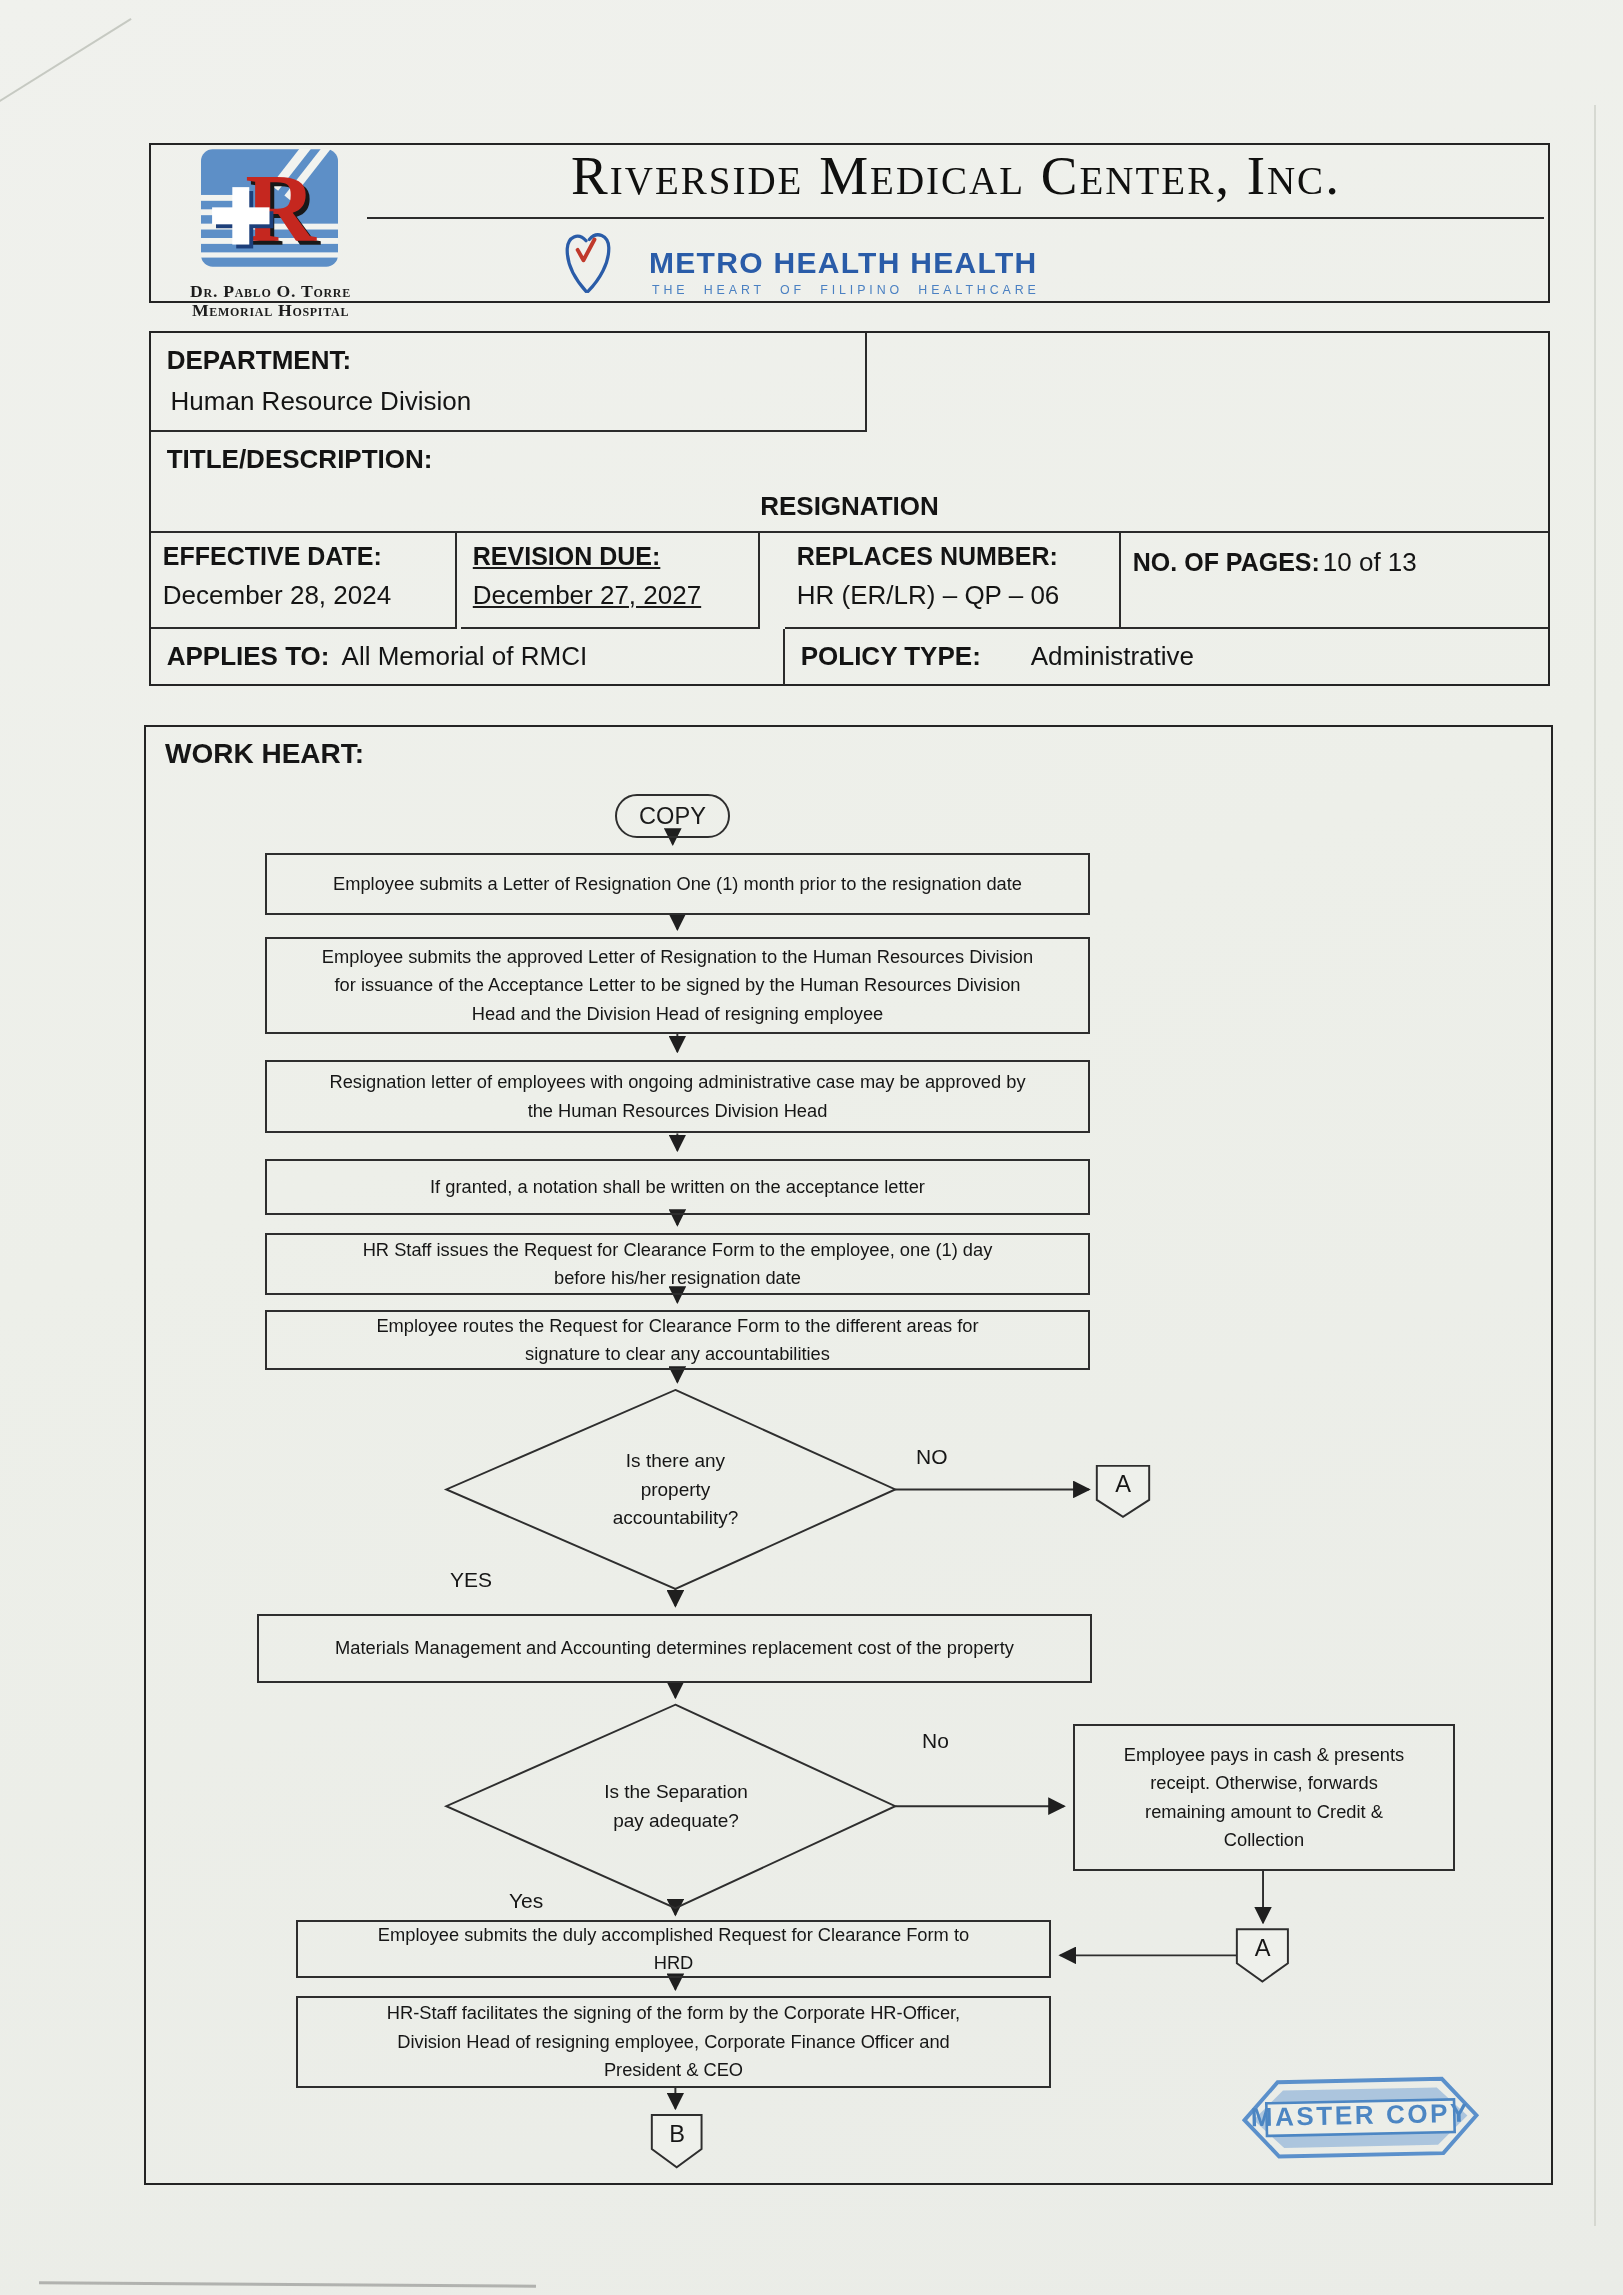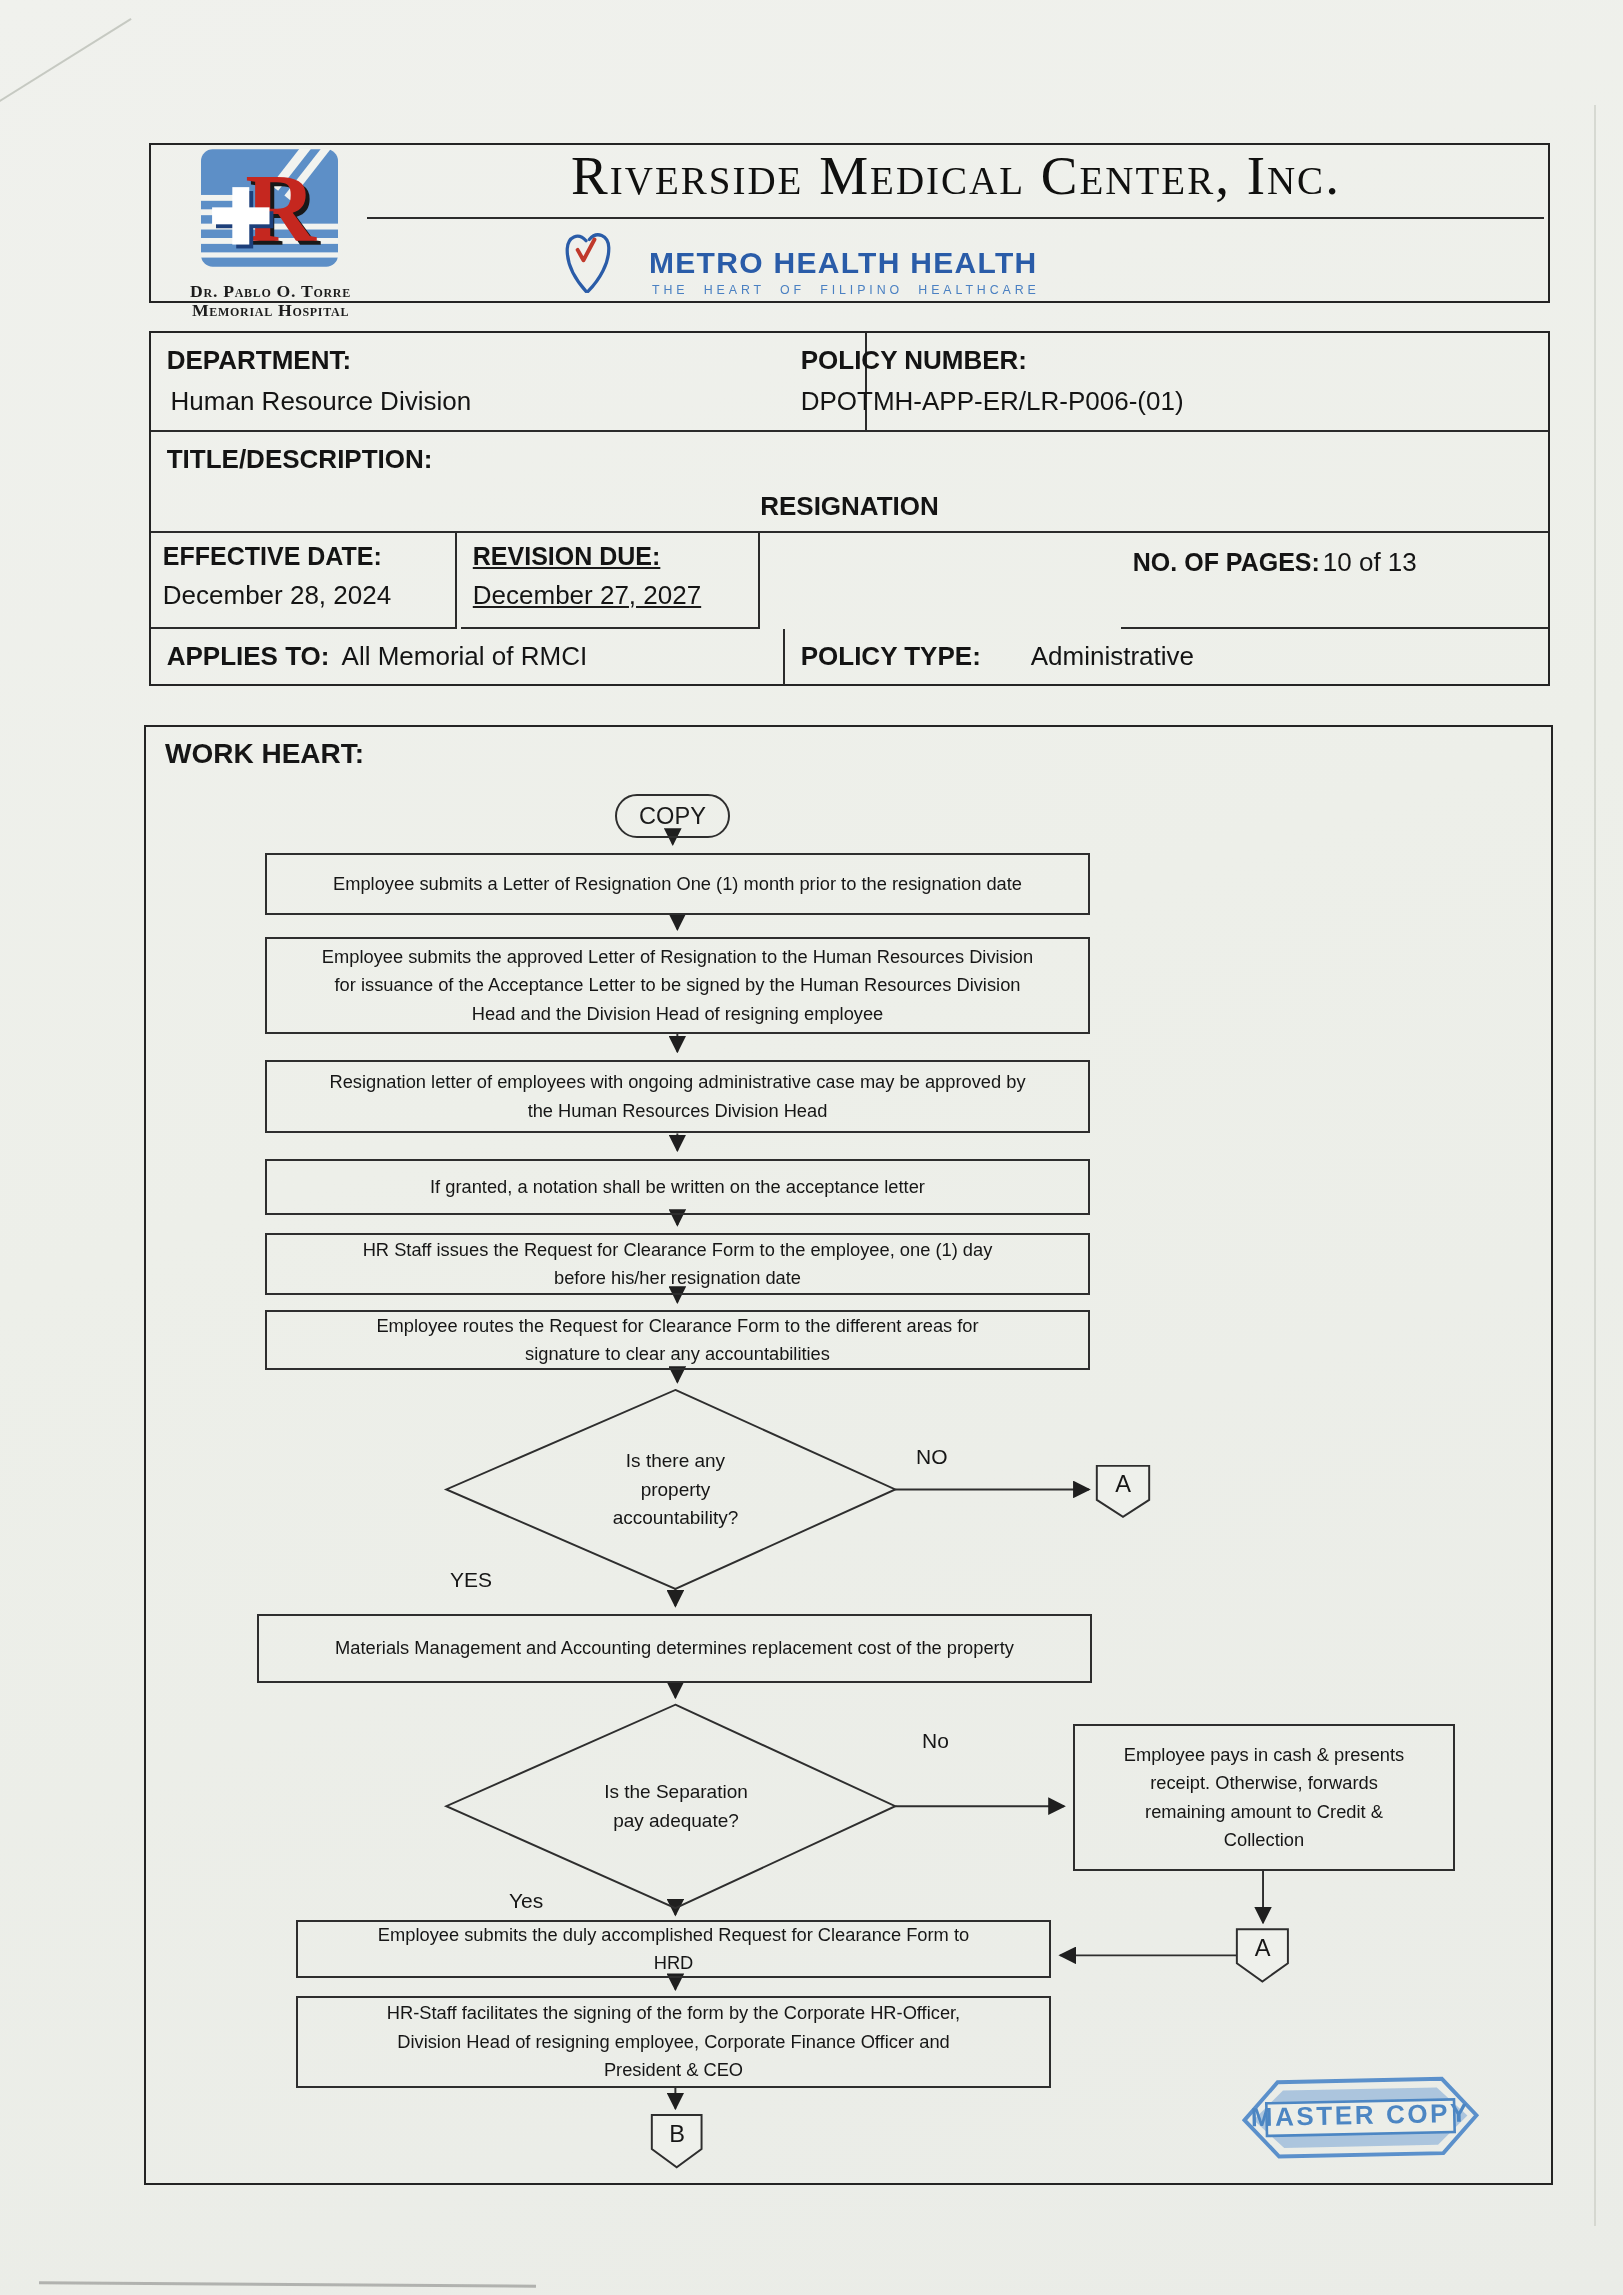--- a/index.html
+++ b/index.html
@@ -93,42 +93,42 @@
   <div class="abs brand-name">METRO HEALTH HEALTH</div>
   <div class="abs brand-tagline">THE HEART OF FILIPINO HEALTHCARE</div>
 
   <div class="abs info-table">
     <div class="cell bR bB" style="left:0;top:0;width:716px;height:99px;">
       <div class="pad">
         <div class="lbl">DEPARTMENT:</div>
         <div class="val" style="margin-top:10.5px;padding-left:3.9px;">Human Resource Division</div>
       </div>
     </div>
-    <div class="cell bB" style="left:634px;top:0;width:763px;height:99px;">
-      <div class="pad">
-        <div class="lbl">POLICY NUMBER:</div>
-        <div class="val" style="margin-top:10.5px;">DPOTMH-APP-ER/LR-P006-(01)</div>
-      </div>
-    </div>
     <div class="cell bB" style="left:0;top:99px;width:1397px;height:101px;">
       <div class="pad">
         <div class="lbl">TITLE/DESCRIPTION:</div>
       </div>
       <div class="lbl" style="position:absolute;left:0;bottom:9.2px;width:100%;text-align:center;">RESIGNATION</div>
     </div>
     <div class="cell bR bB" style="left:0;top:200px;width:306px;height:96px;">
       <div class="pad" style="padding:9.2px 11.8px;">
         <div class="lbl" style="font-size:25px;">EFFECTIVE DATE:</div>
         <div class="val" style="margin-top:9.2px;">December 28, 2024</div>
       </div>
     </div>
     <div class="cell bR bB" style="left:310px;top:200px;width:299px;height:96px;text-decoration:underline;">
       <div class="pad" style="padding:9.2px 11.8px;">
         <div class="lbl" style="font-size:25px;">REVISION DUE:</div>
         <div class="val" style="margin-top:9.2px;">December 27, 2027</div>
+      </div>
+    </div>
+    <div class="cell bR bB" style="left:634px;top:200px;width:336px;height:96px;">
+      <div class="pad" style="padding:9.2px 11.8px;">
+        <div class="lbl" style="font-size:25px;">REPLACES NUMBER:</div>
+        <div class="val" style="margin-top:9.2px;">HR (ER/LR) – QP – 06</div>
       </div>
     </div>
     <div class="cell bB" style="left:970px;top:200px;width:427px;height:96px;">
       <div class="pad" style="padding:14.4px 11.8px;">
         <span class="lbl" style="font-size:25px;">NO. OF PAGES:</span>
         <span class="val">10 of 13</span>
       </div>
     </div>
     <div class="cell bR" style="left:0;top:296px;width:634px;height:56px;">
       <div class="pad" style="padding:11.8px 15.7px;">

